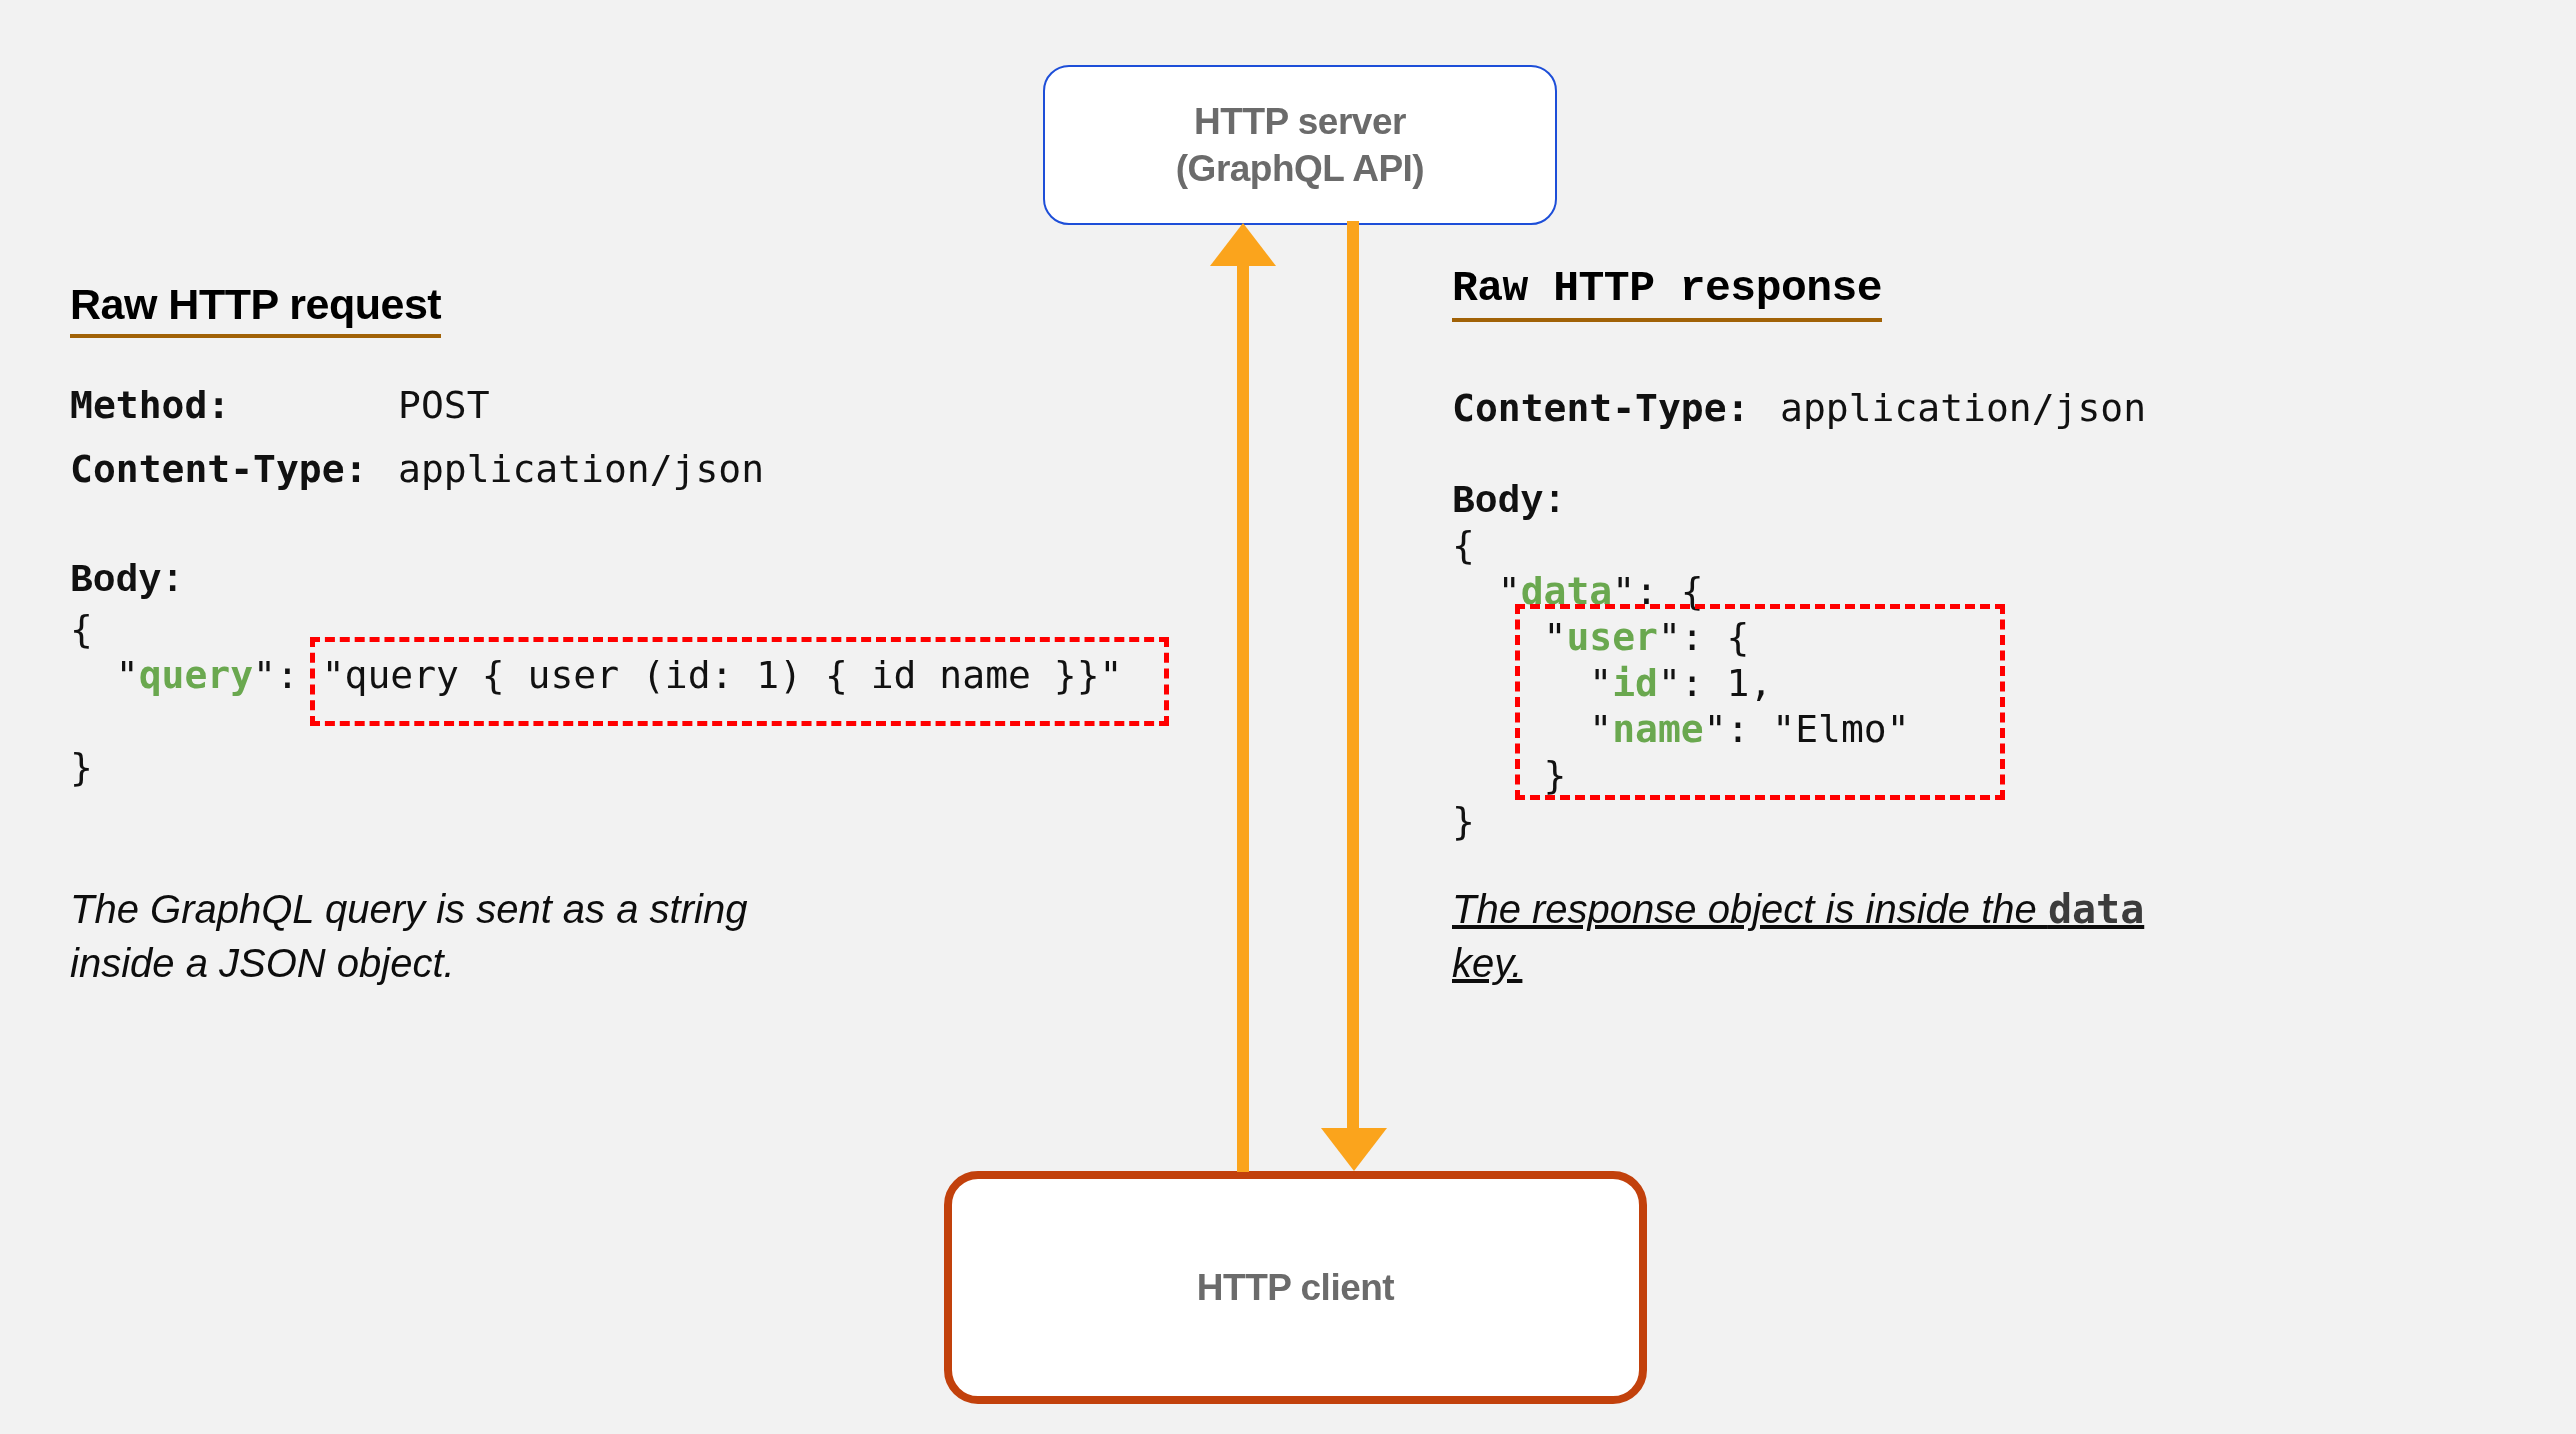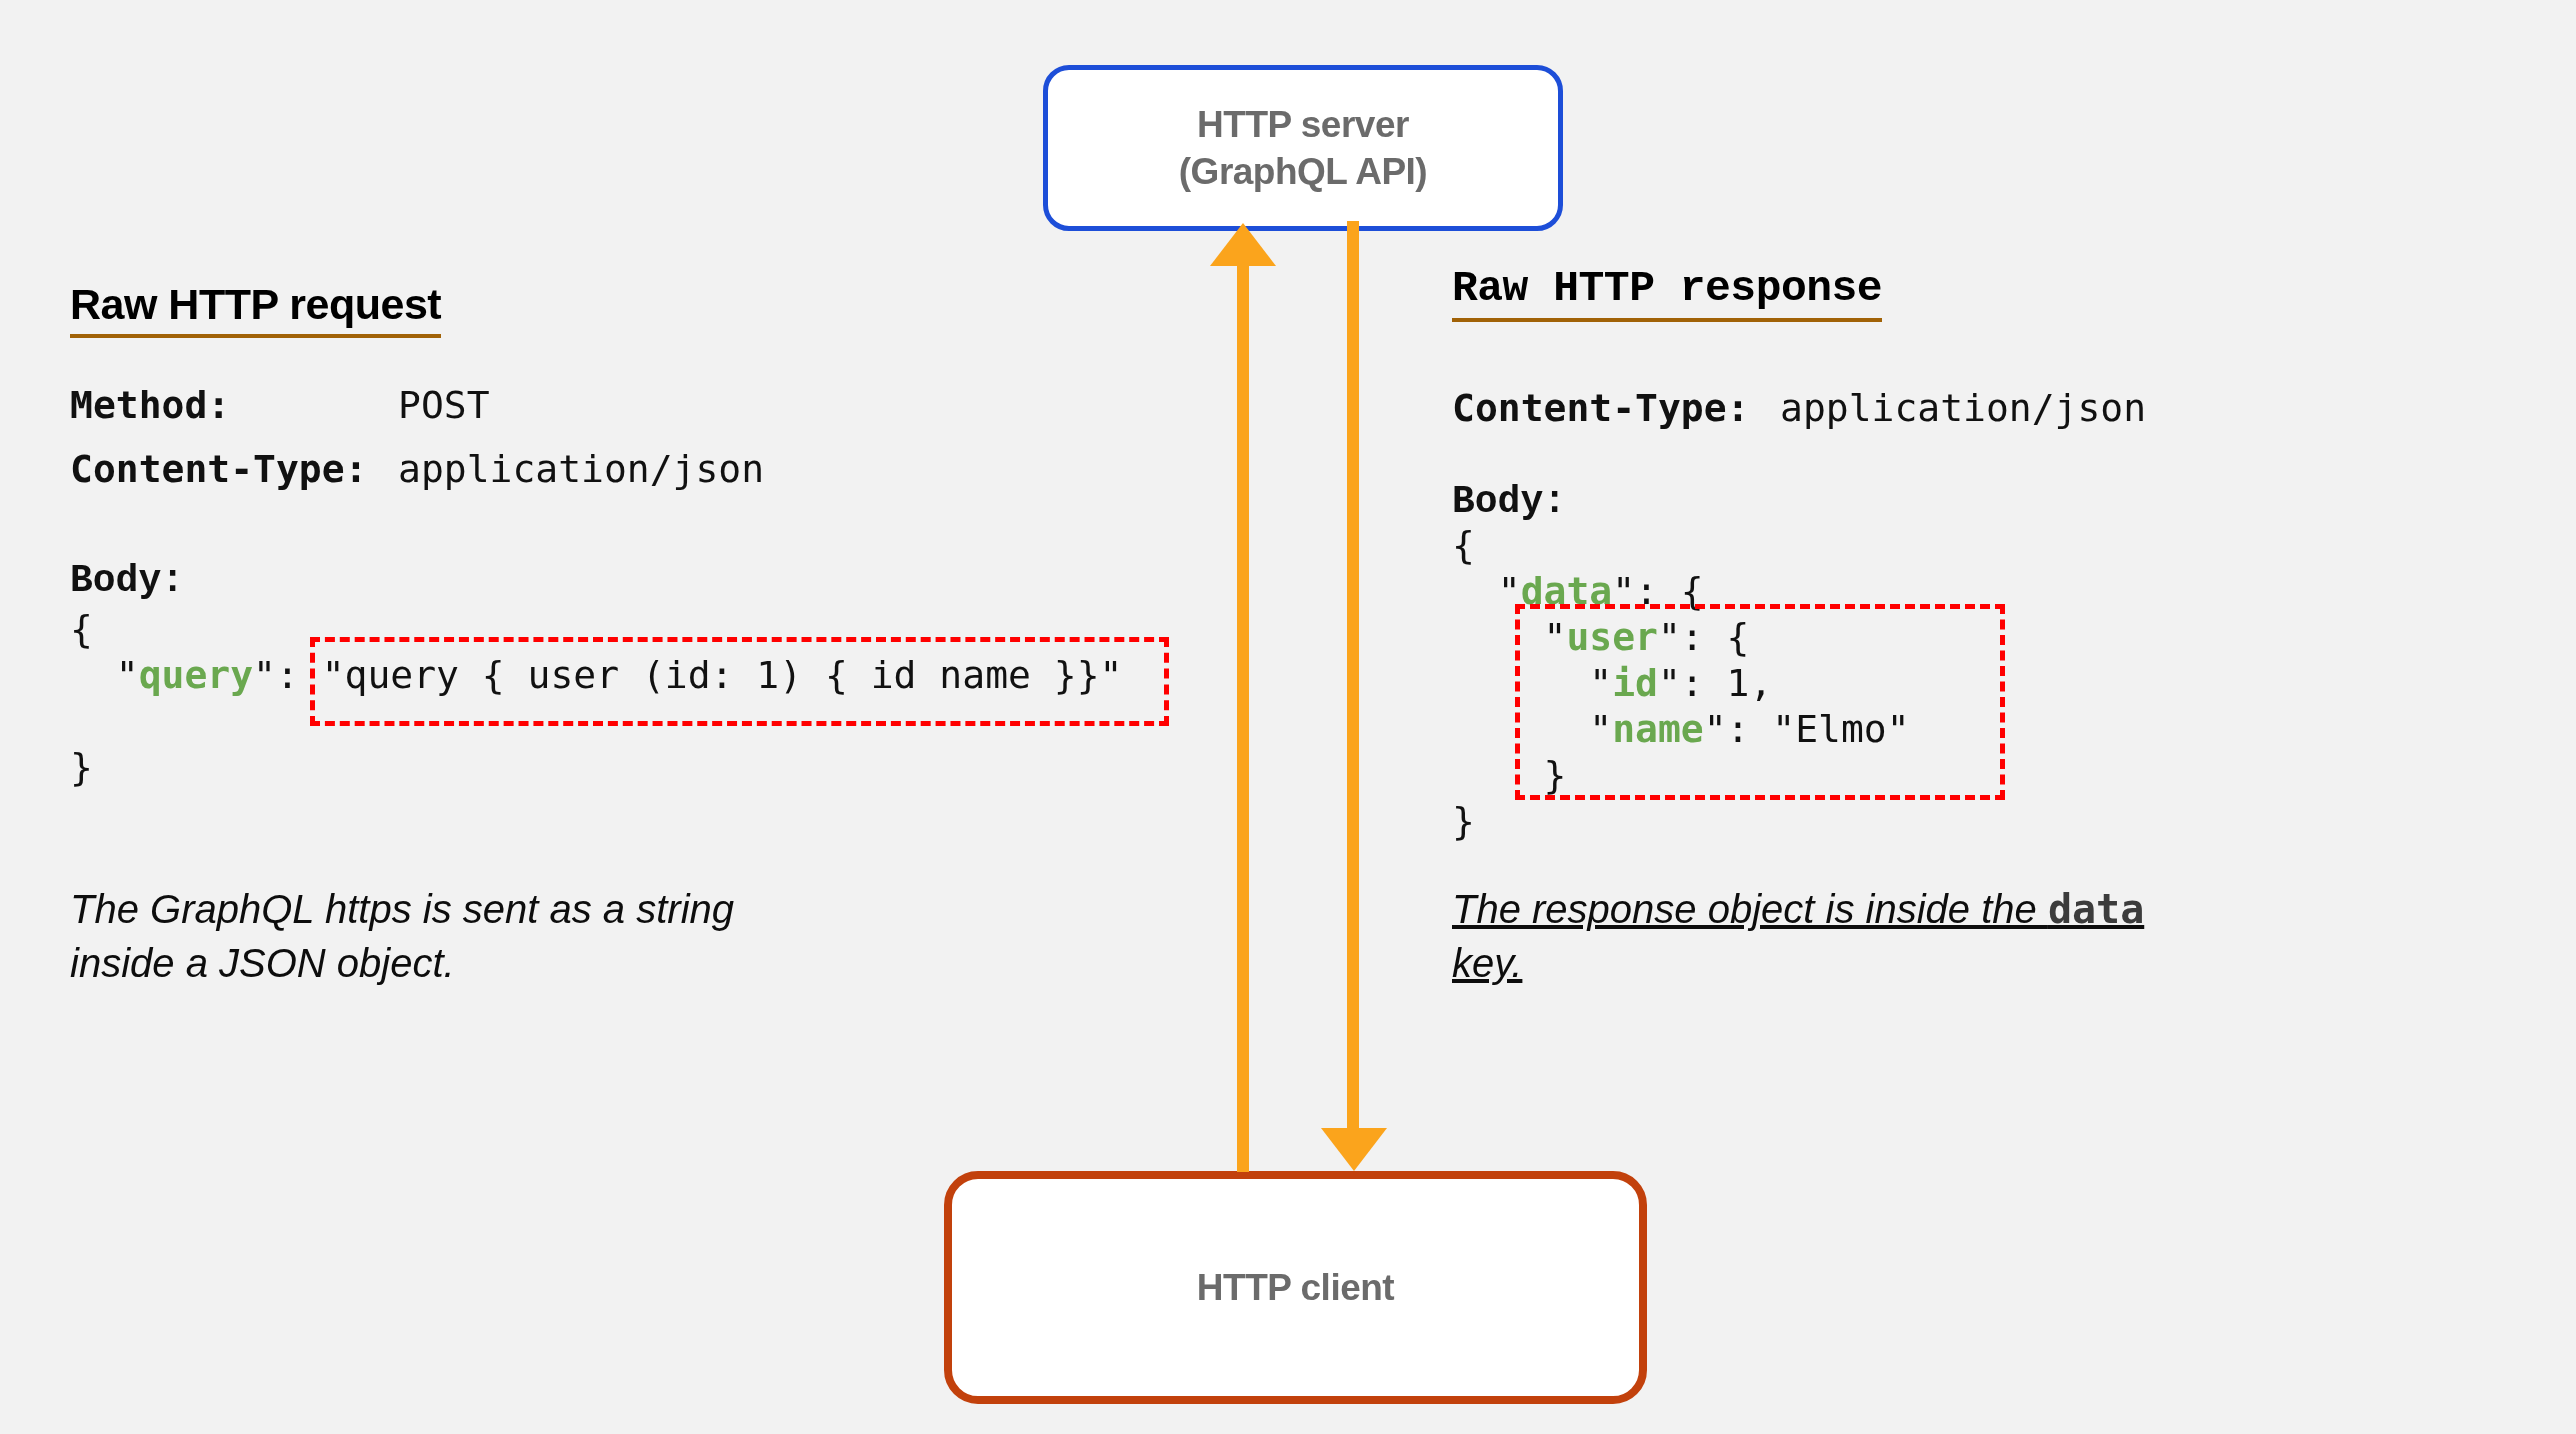--- a/index.html
+++ b/index.html
@@ -12,21 +12,21 @@
     color:#111;
   }
 
   
   .node-box{
     position:absolute;background:#FFFFFF;
     display:flex;flex-direction:column;align-items:center;justify-content:center;
     text-align:center;color:#6B6B6B;font-weight:bold;
     font-size:37px;line-height:47px;letter-spacing:-0.5px;
   }
-  #server-box{left:1043px;top:65px;width:510px;height:156px;border:5px solid #1d4ed8;border-radius:26px;}
+  #server-box{left:1043px;top:65px;width:510px;height:156px;border:2px solid #1d4ed8;border-radius:26px;}
   #client-box{left:944px;top:1171px;width:687px;height:217px;border:8px solid #c2410c;border-radius:34px;}
 
   
   .arrow-line{position:absolute;width:12px;background:#FBA41C;}
   #request-arrow-line{left:1237px;top:265px;height:907px;}
   #response-arrow-line{left:1347px;top:221px;height:907px;}
   .arrow-head{position:absolute;width:0;height:0;}
   #request-arrow-head{left:1210px;top:223px;border-left:33px solid transparent;border-right:33px solid transparent;border-bottom:43px solid #FBA41C;}
   #response-arrow-head{left:1321px;top:1128px;border-left:33px solid transparent;border-right:33px solid transparent;border-top:43px solid #FBA41C;}
 
@@ -98,21 +98,21 @@
 <div class="body-label" id="request-body-label">Body:</div>
 <div class="code" id="request-code">
     <div class="code-line"><span class="plain">{</span></div>
     <div class="code-line"><span class="plain">  "</span><span class="key">query</span><span class="plain">": "query { user (id: 1) { id name }}"</span></div>
     <div class="code-line"></div>
     <div class="code-line"><span class="plain">}</span></div>
   </div>
 <div class="red-box" id="request-red-box"></div>
 
 <div class="caption" id="request-caption">
-  <span>The GraphQL https is sent as a string</span><br>
+  <span>The GraphQL query is sent as a string</span><br>
   <span>inside a JSON object.</span>
 </div>
 
 <div class="section-title" id="response-title">Raw HTTP response</div>
 
 <div class="headers" id="response-headers">
   <div class="hrow">
     <span class="hlabel">Content-Type:</span>
     <span class="hvalue">application/json</span>
   </div>

